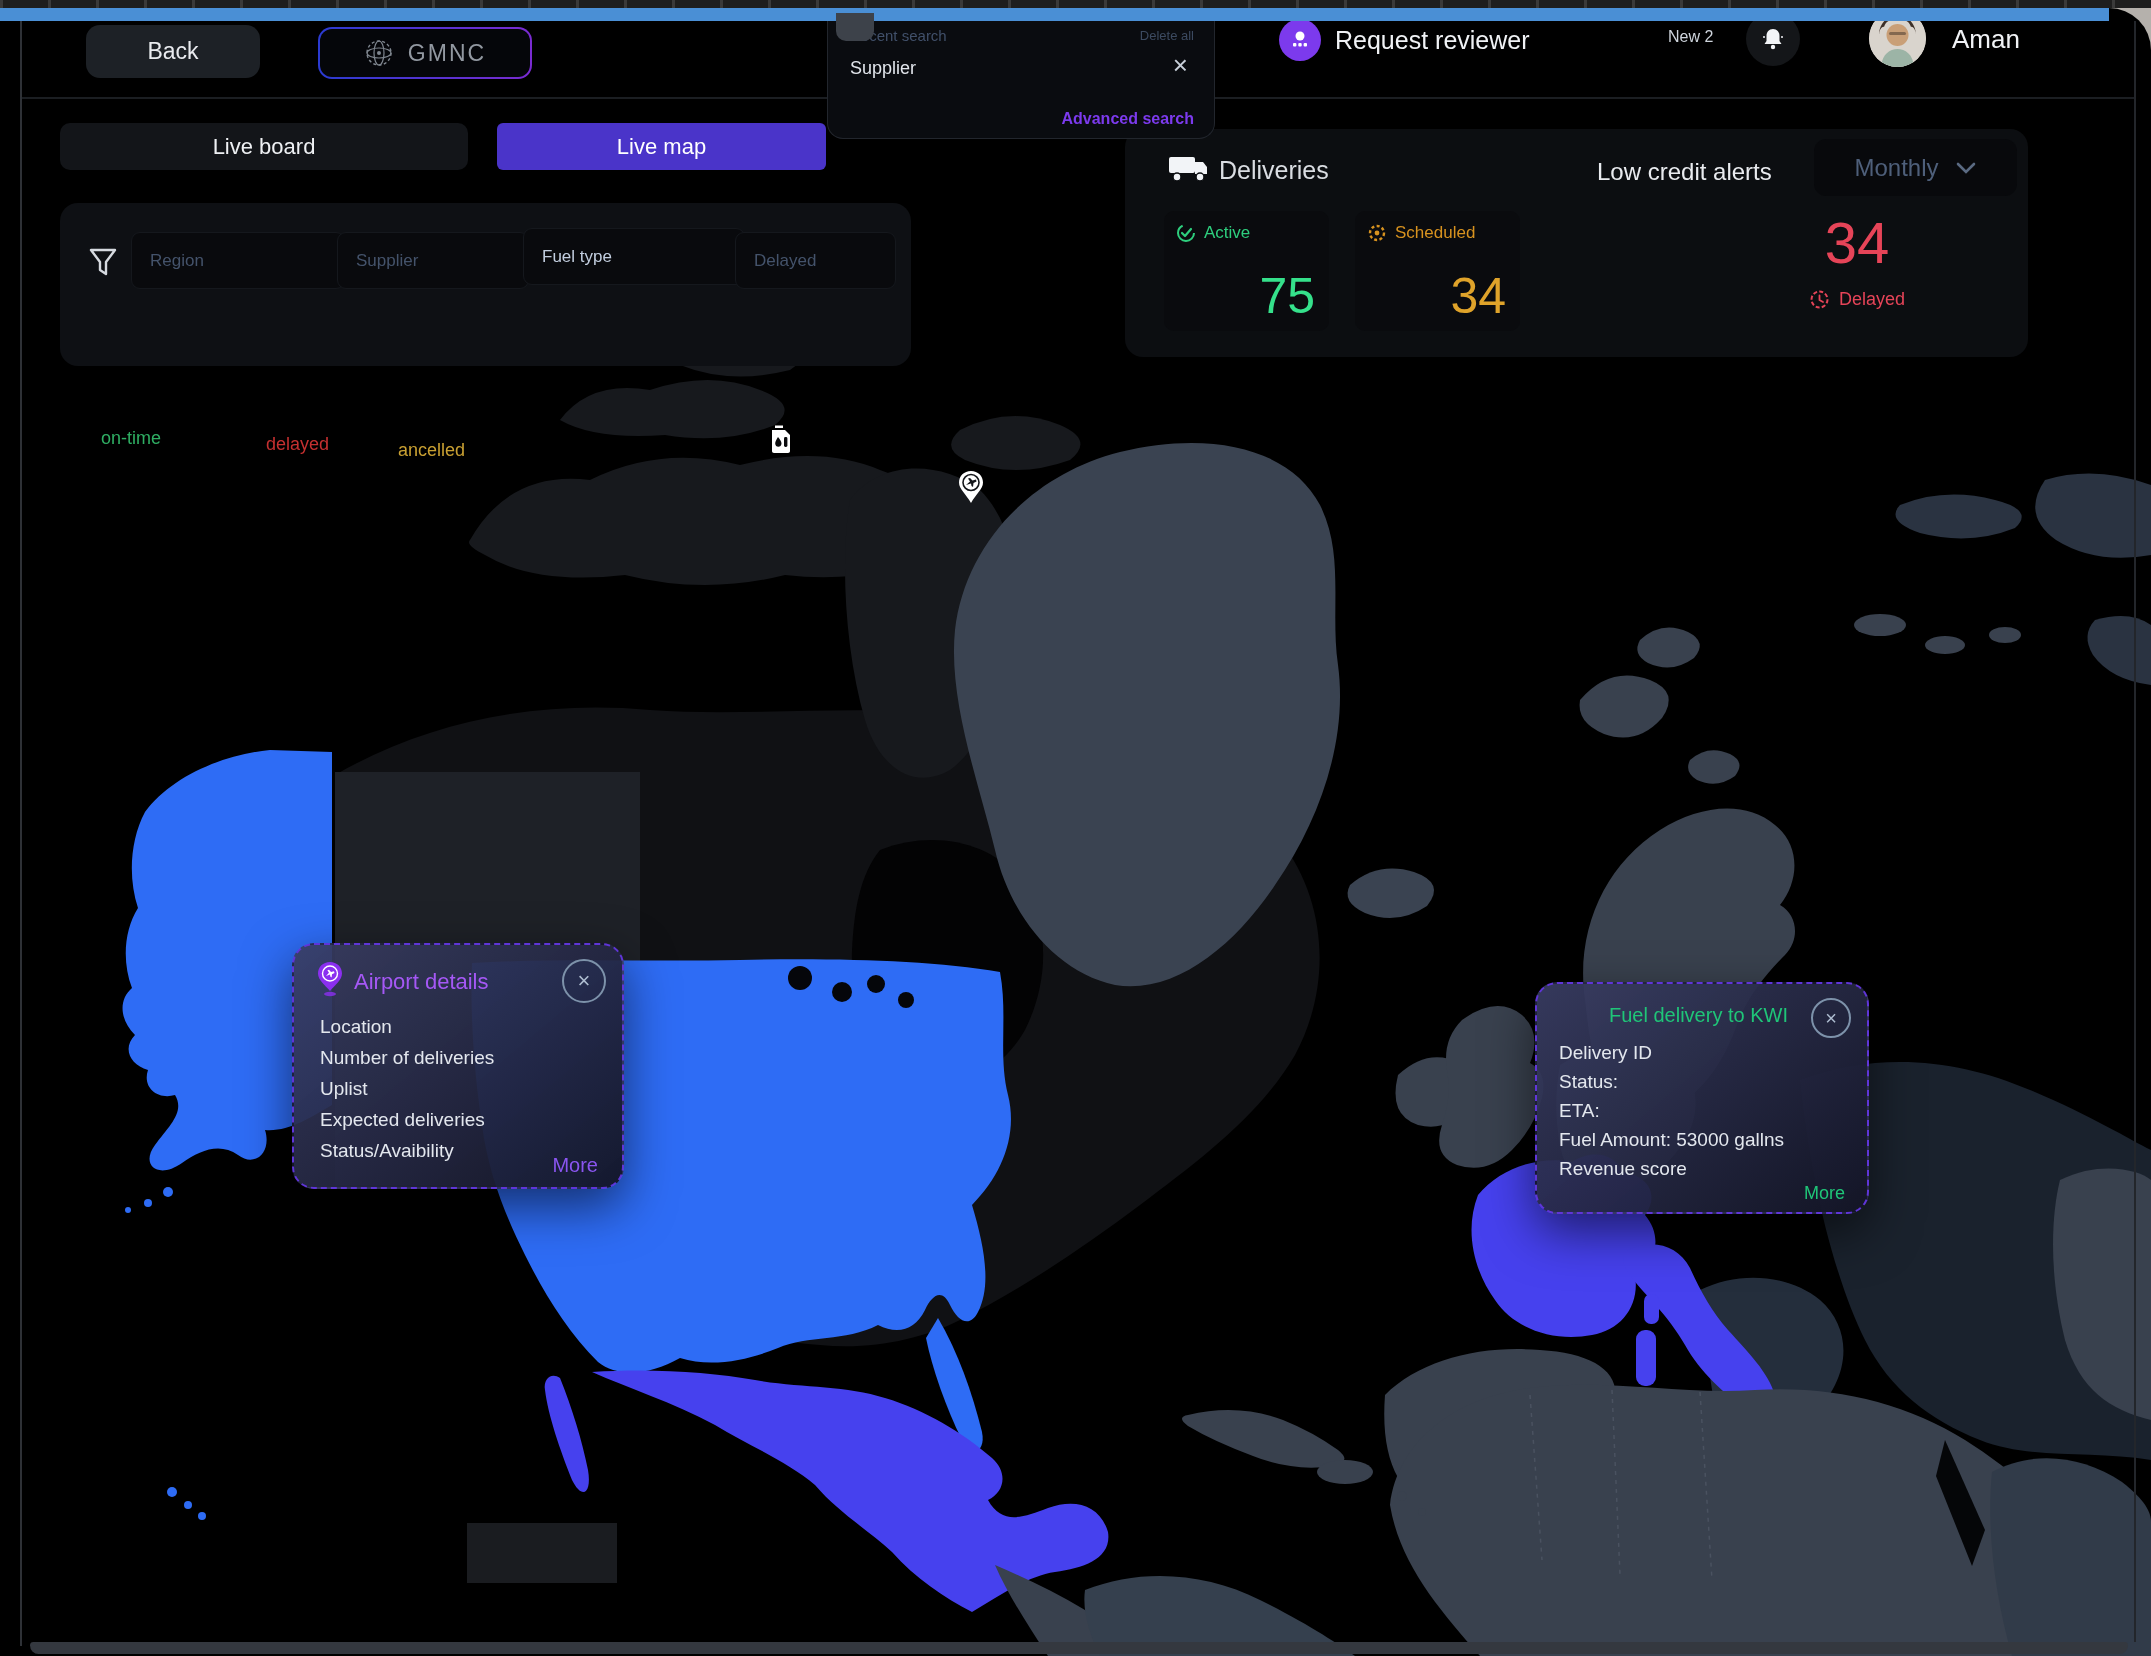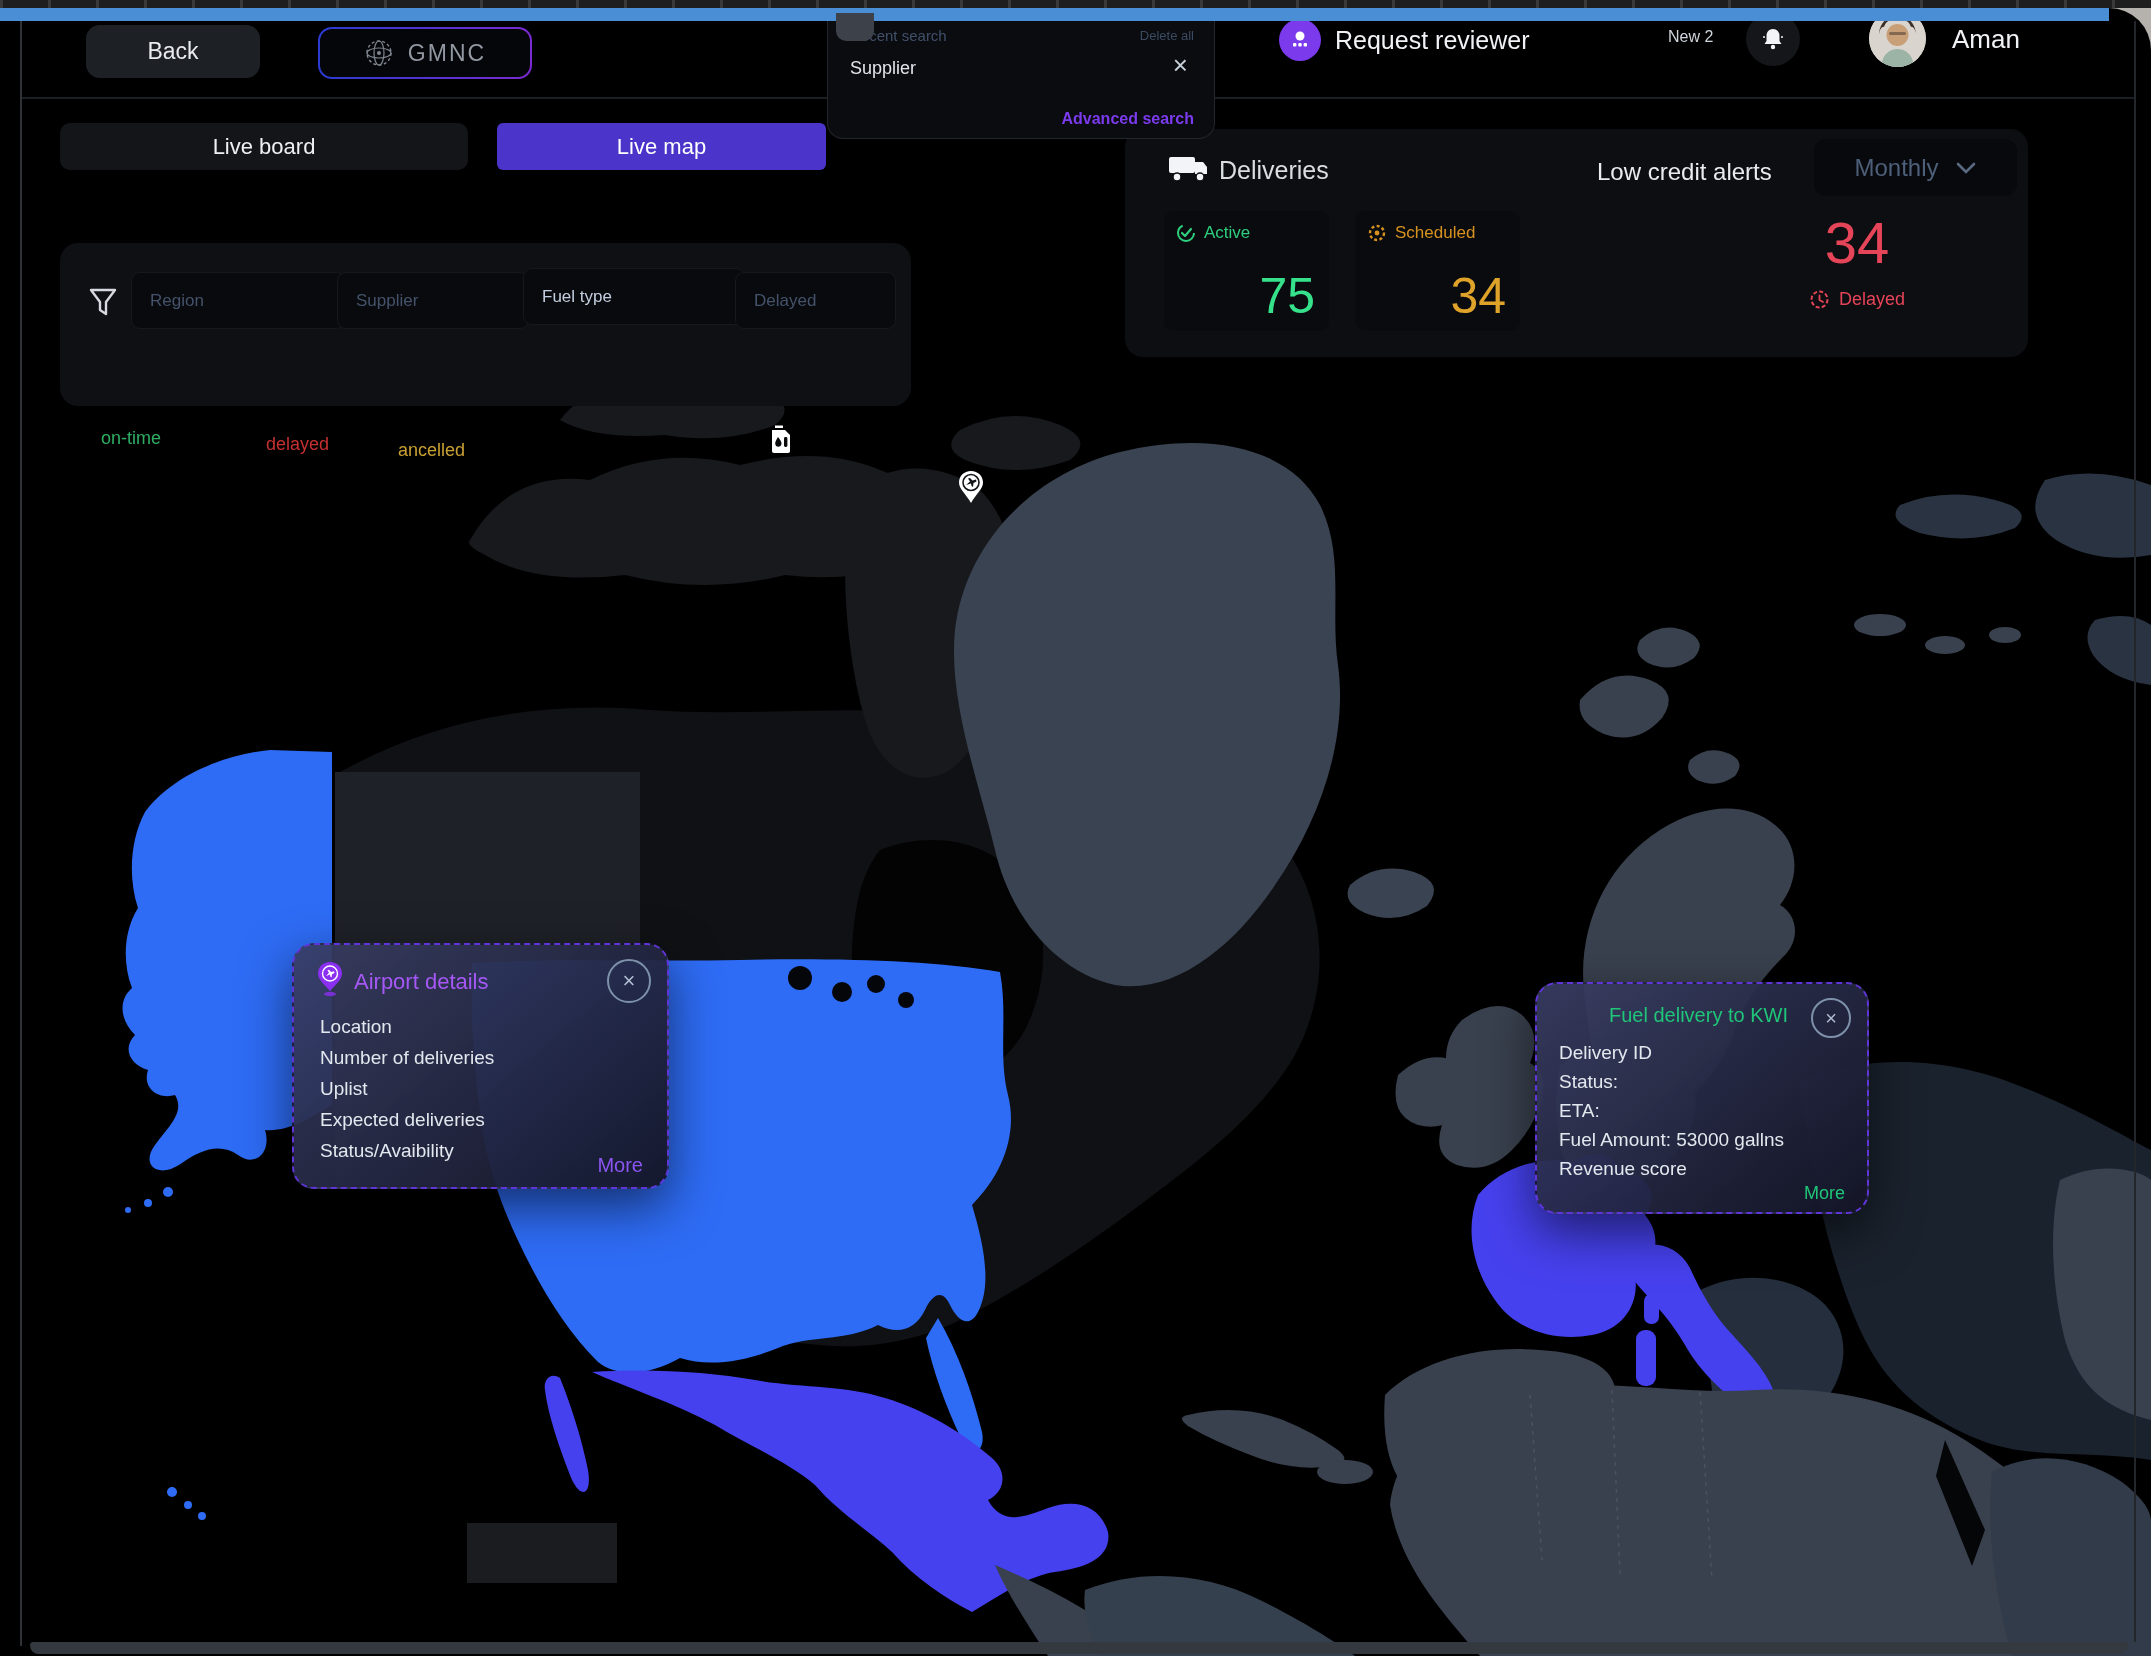--- a/index.html
+++ b/index.html
@@ -47,21 +47,21 @@
   .sp-x{position:absolute;right:26px;top:38px;font-size:26px;color:#c7cfd9;cursor:pointer;line-height:1;}
   .sp-adv{position:absolute;right:20px;bottom:10px;font-size:16px;font-weight:bold;color:#7c3aed;cursor:pointer;}
 
   
   .tab{height:47px;border-radius:10px;display:flex;align-items:center;justify-content:center;
     font-size:22px;cursor:pointer;}
   .tab-board{left:60px;top:123px;width:408px;background:#131519;color:#eef0f3;}
   .tab-map{left:497px;top:123px;width:329px;background:#4a34c9;color:#ffffff;border-radius:6px;}
 
   
-  .filter-panel{left:60px;top:203px;width:851px;height:163px;background:#0e1014;border-radius:18px;margin-top:40px;}
+  .filter-panel{left:60px;top:203px;width:851px;height:163px;background:#0e1014;border-radius:18px;}
   .funnel{position:absolute;left:28px;top:44px;}
   .ffield{position:absolute;top:29px;height:55px;background:#090a0d;border:1px solid #15181d;border-radius:9px;
     display:flex;align-items:center;padding-left:18px;font-size:17px;color:#44536b;cursor:pointer;}
   .ff-region{left:71px;width:194px;}
   .ff-supplier{left:277px;width:172px;}
   .ff-fuel{left:463px;width:202px;top:25px;color:#c2cedf;}
   .ff-status{left:675px;width:141px;}
 
   
   .dpanel{left:1125px;top:129px;width:903px;height:228px;background:#0c0e11;border-radius:18px;}
@@ -91,21 +91,21 @@
   .lg-del{left:266px;top:434px;color:#c53030;}
   .lg-can{left:398px;top:440px;color:#c9a032;}
   .mk-fuel{left:769px;top:424px;}
   .mk-pin{left:957px;top:470px;}
   .map-grayrect{left:467px;top:1523px;width:150px;height:60px;background:#1a1c20;}
 
   
   .pop{border:2px dashed #5f35d8;border-radius:22px;
     background:linear-gradient(140deg,rgba(57,61,99,.93),rgba(19,21,38,.96));
     box-shadow:0 18px 50px rgba(0,0,0,.55);}
-  .pop-airport{left:292px;top:943px;width:328px;height:242px;padding-left:45px;}
+  .pop-airport{left:292px;top:943px;width:328px;height:242px;}
   .pop-fuel{left:1535px;top:982px;width:330px;height:228px;}
   .pp-close{position:absolute;border:2.5px solid #7d92aa;border-radius:50%;color:#aebdd0;
     display:flex;align-items:center;justify-content:center;cursor:pointer;}
   .pa-close{right:16px;top:14px;width:40px;height:40px;font-size:22px;}
   .pf-close{right:16px;top:14px;width:36px;height:36px;font-size:20px;}
   .pa-title{position:absolute;left:60px;top:24px;font-size:22px;color:#a558f5;}
   .pf-title{position:absolute;left:72px;top:20px;font-size:20px;color:#1fc578;}
   .pa-pin{position:absolute;left:22px;top:16px;}
   .pp-items{position:absolute;font-size:19px;color:#e3e7ee;}
   .pa-items{left:26px;top:66px;line-height:31px;}

